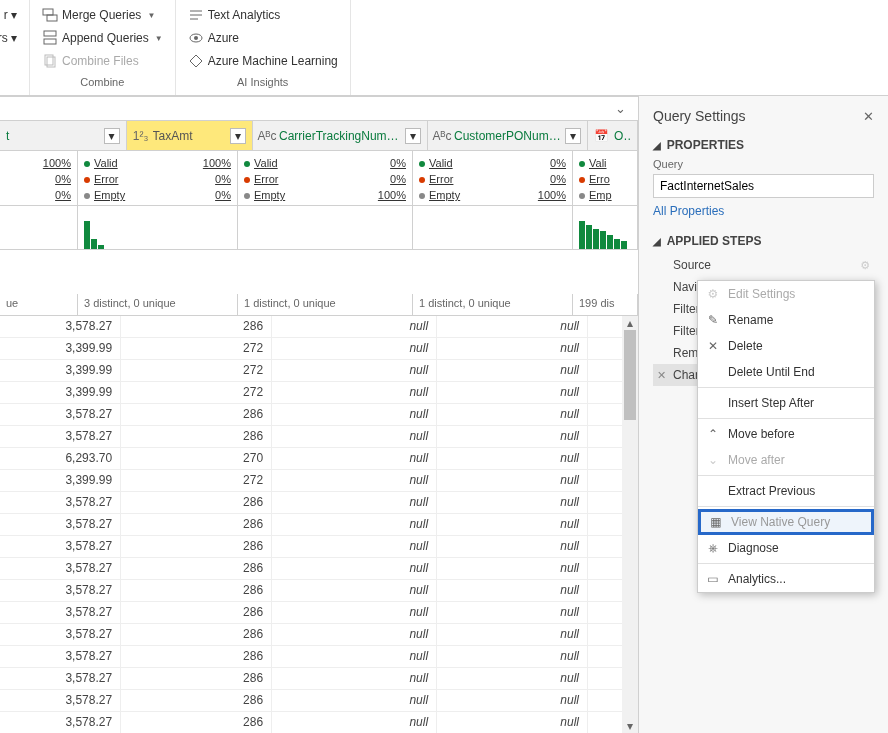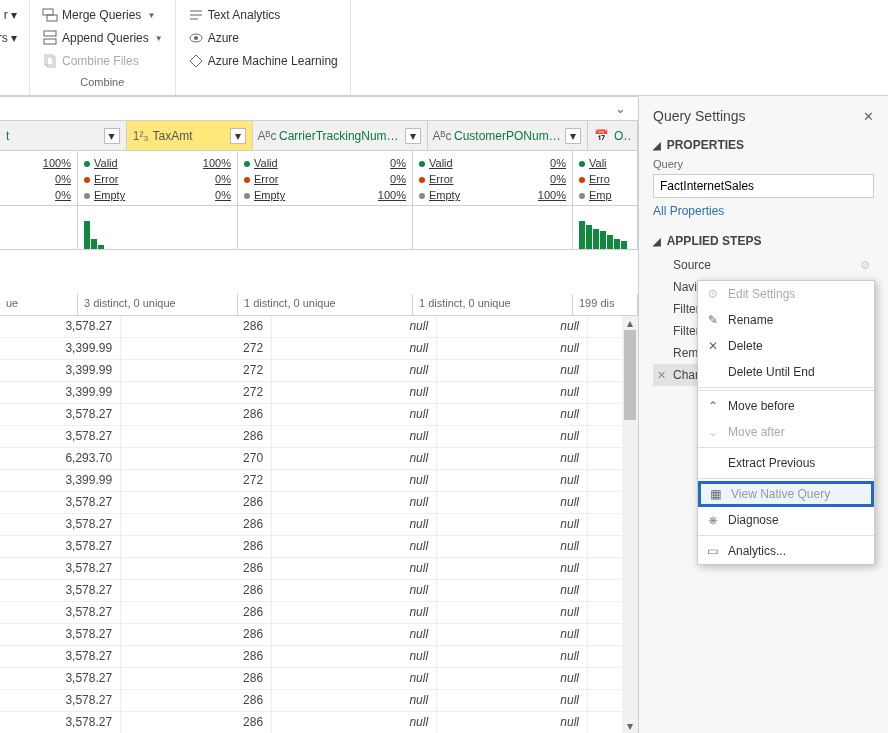--- a/index.html
+++ b/index.html
@@ -157,20 +157,21 @@
         <div class="rbtn">
           <span class="ricon">
               <svg width="16" height="16">
                 <path d="M8 2 L2 8 L8 14 L14 8 Z" fill="none" stroke="#666"></path>
               </svg>
             </span>
           <span>Azure Machine Learning</span>
         </div>
       </div>
     </div>
+    <div class="rgroup-label">AI Insights</div>
   </div>
 </div>
 
 <div class="main">
   <div class="table-area">
     <div class="chevron-bar">
       <span class="chev">⌄</span>
     </div>
 
     <div class="table-header-row">
@@ -502,20 +503,23 @@
       <span>Rename</span>
     </div>
   <div class="ctx-item">
       <span class="cicon">✕</span>
       <span>Delete</span>
     </div>
   <div class="ctx-item">
       <span>Delete Until End</span>
     </div>
   <div class="ctx-sep"></div>
+  <div class="ctx-item">
+      <span>Insert Step After</span>
+    </div>
   <div class="ctx-sep"></div>
   <div class="ctx-item">
       <span class="cicon">⌃</span>
       <span>Move before</span>
     </div>
   <div class="ctx-item disabled">
       <span class="cicon">⌄</span>
       <span>Move after</span>
     </div>
   <div class="ctx-sep"></div>

